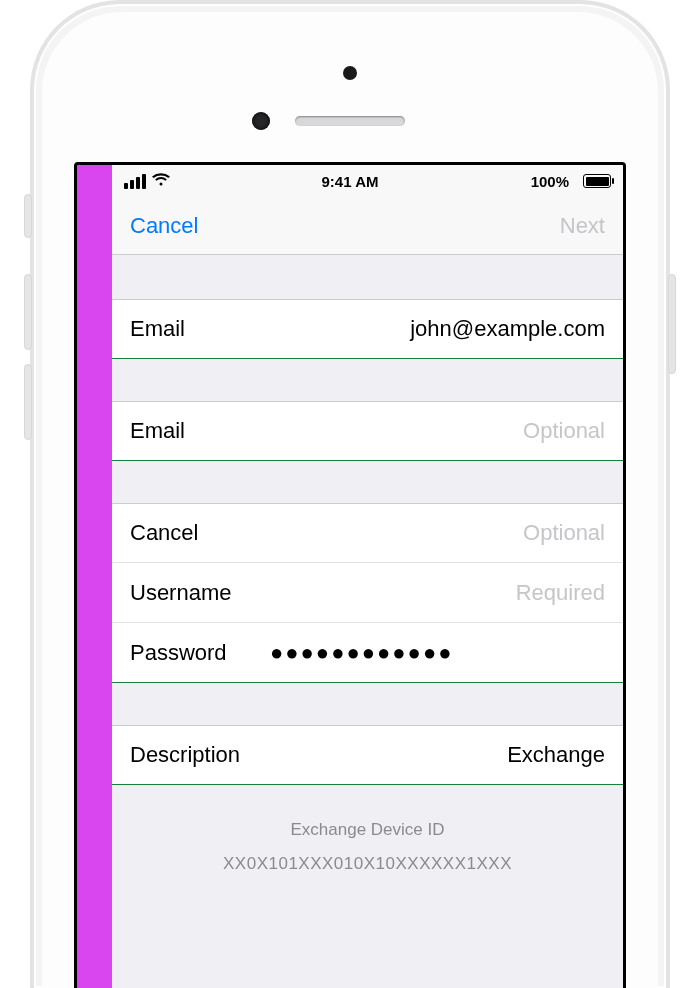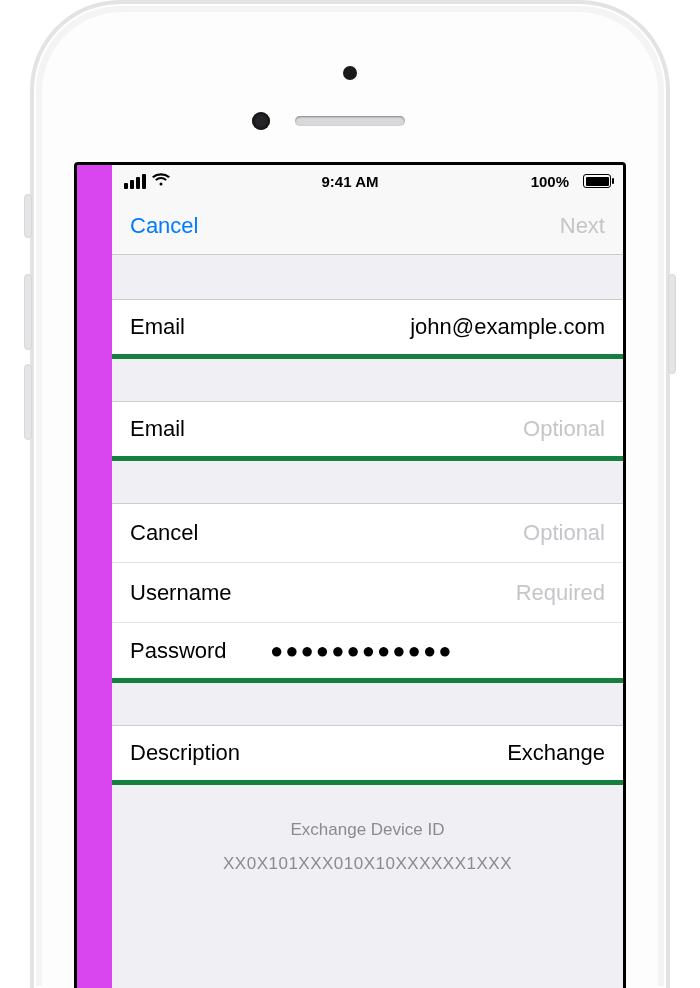--- a/index.html
+++ b/index.html
@@ -105,21 +105,21 @@
     align-items:center;
     height:60px;
     padding:0 18px;
     font-size:22px;
     border-top:1px solid #ccccd0;
     border-bottom:1px solid #ccccd0;
   }
   .cell + .cell { border-top:none; }
   .group .cell:not(:last-child) { border-bottom:1px solid #e3e3e6; }
   .group .cell:first-child { border-top:1px solid #ccccd0; }
-  .group .cell:last-child { border-bottom:5px solid #15803d; }
+  .group .cell:last-child { border-bottom:1px solid #15803d; }
   .group { }
   .cell .label { width:140px; color:#000; flex-shrink:0;}
   .cell input {
     border:none; outline:none; background:transparent;
     font-size:22px; flex:1; color:#000;
     font-family:inherit;
     text-align:right;
   }
   .cell input::placeholder { color:#c5c5ca; }
   .pw-dots { letter-spacing:2px; font-size:22px; }

